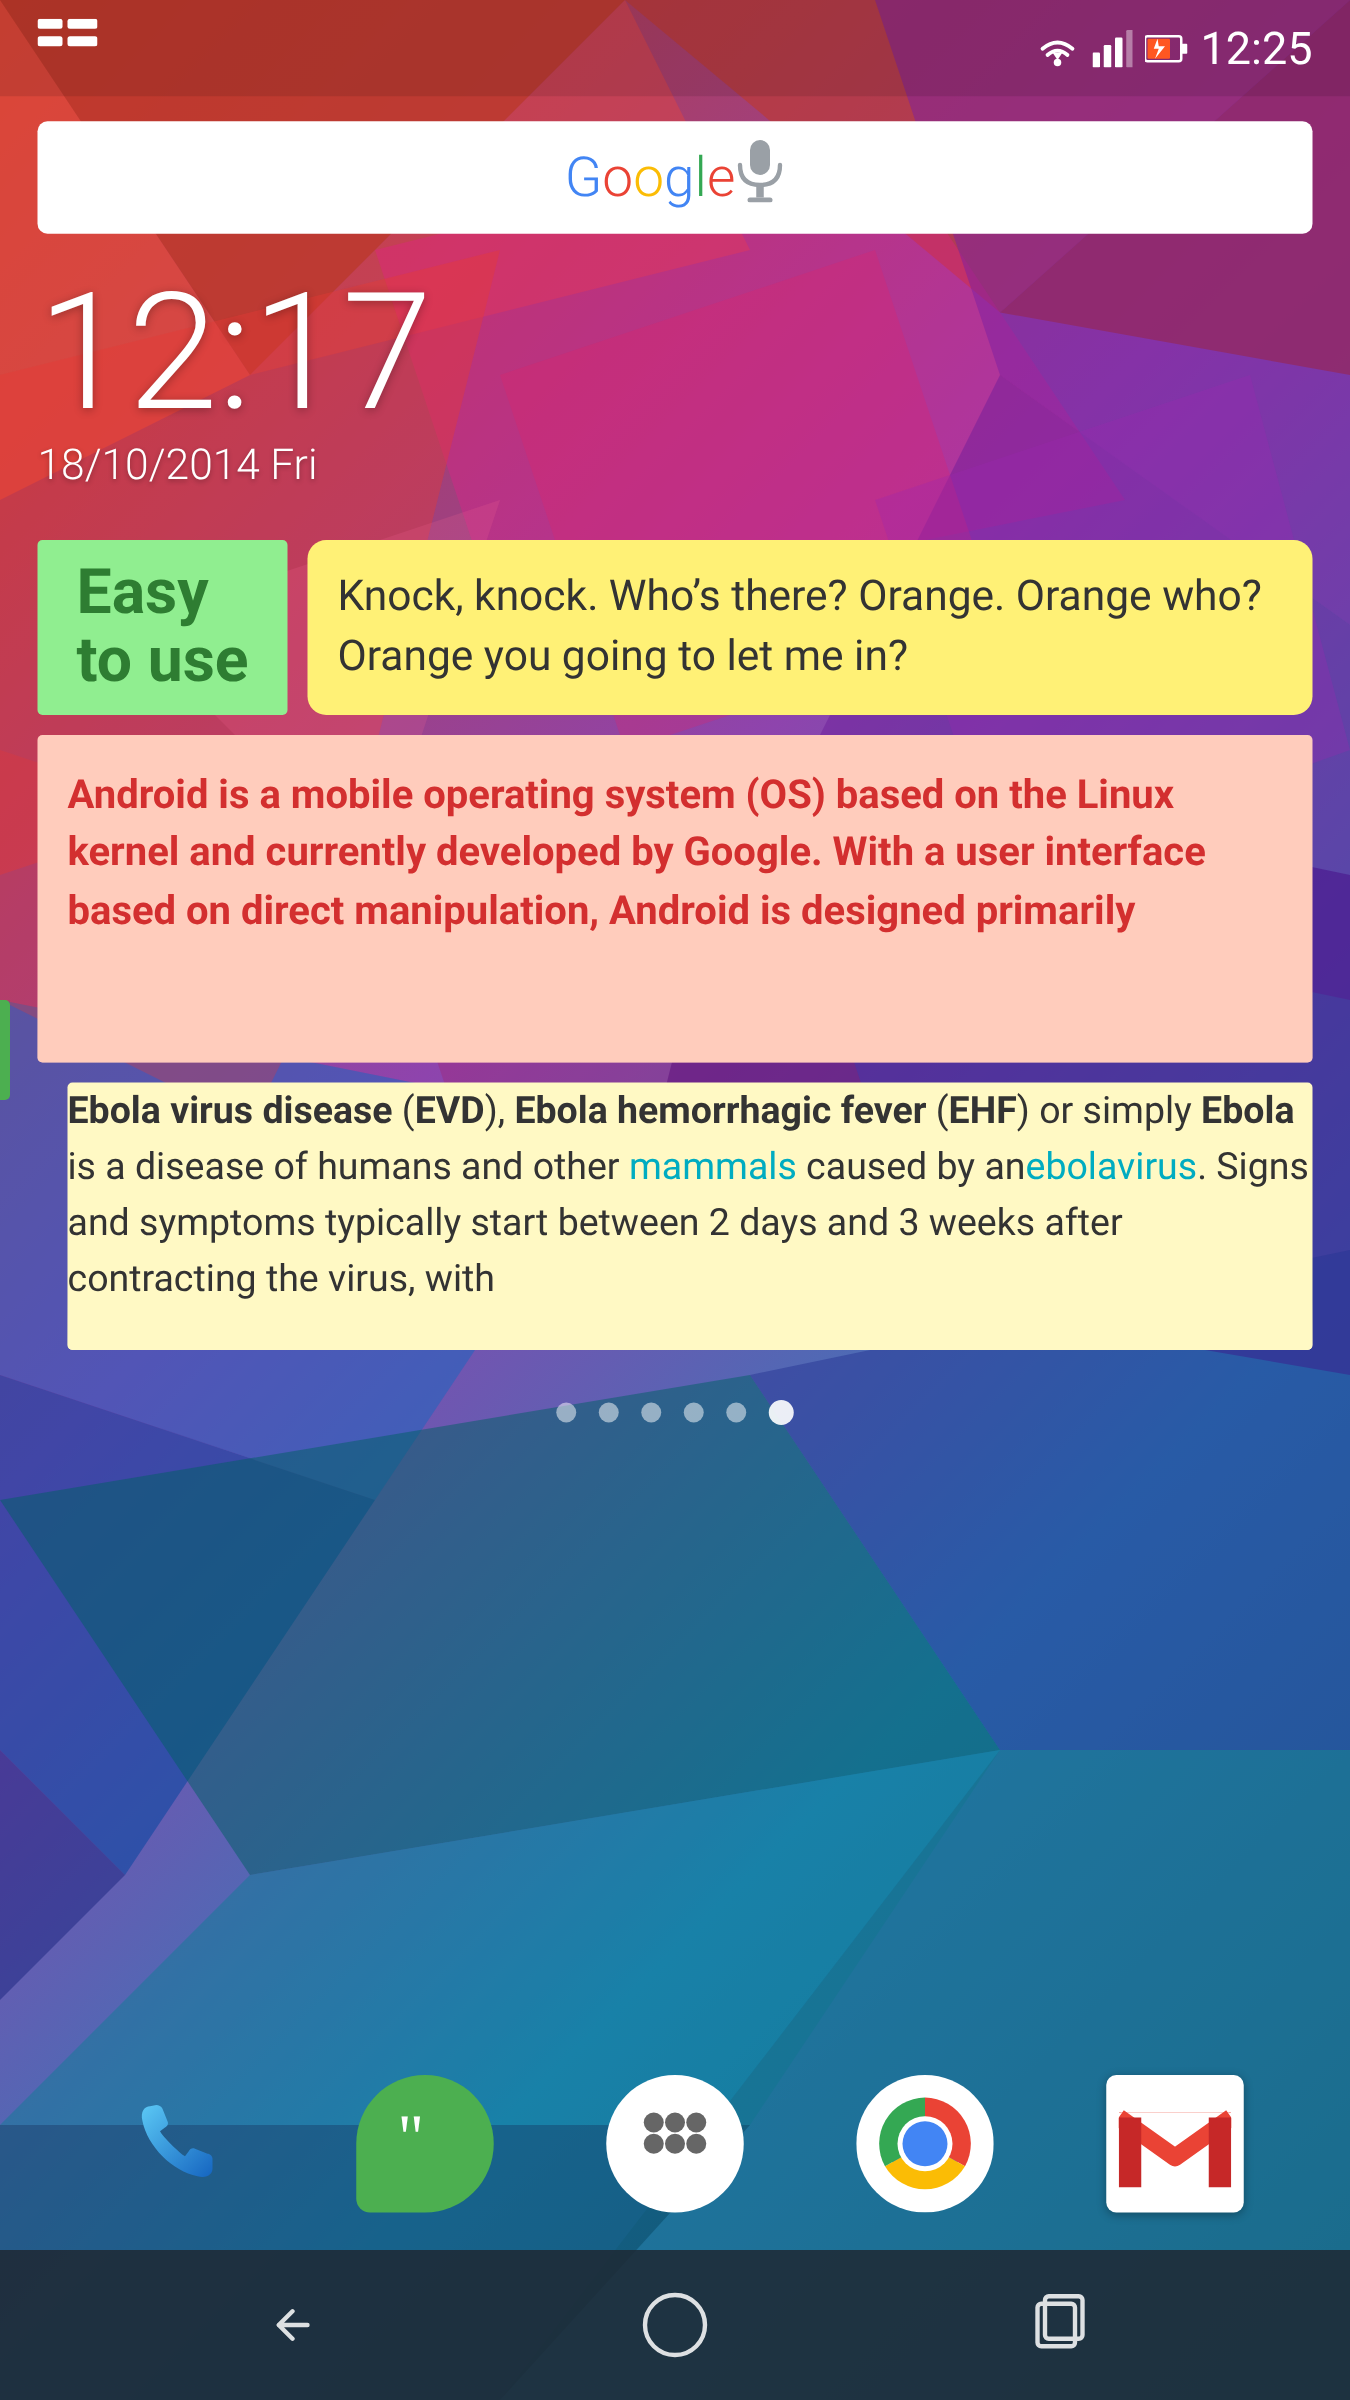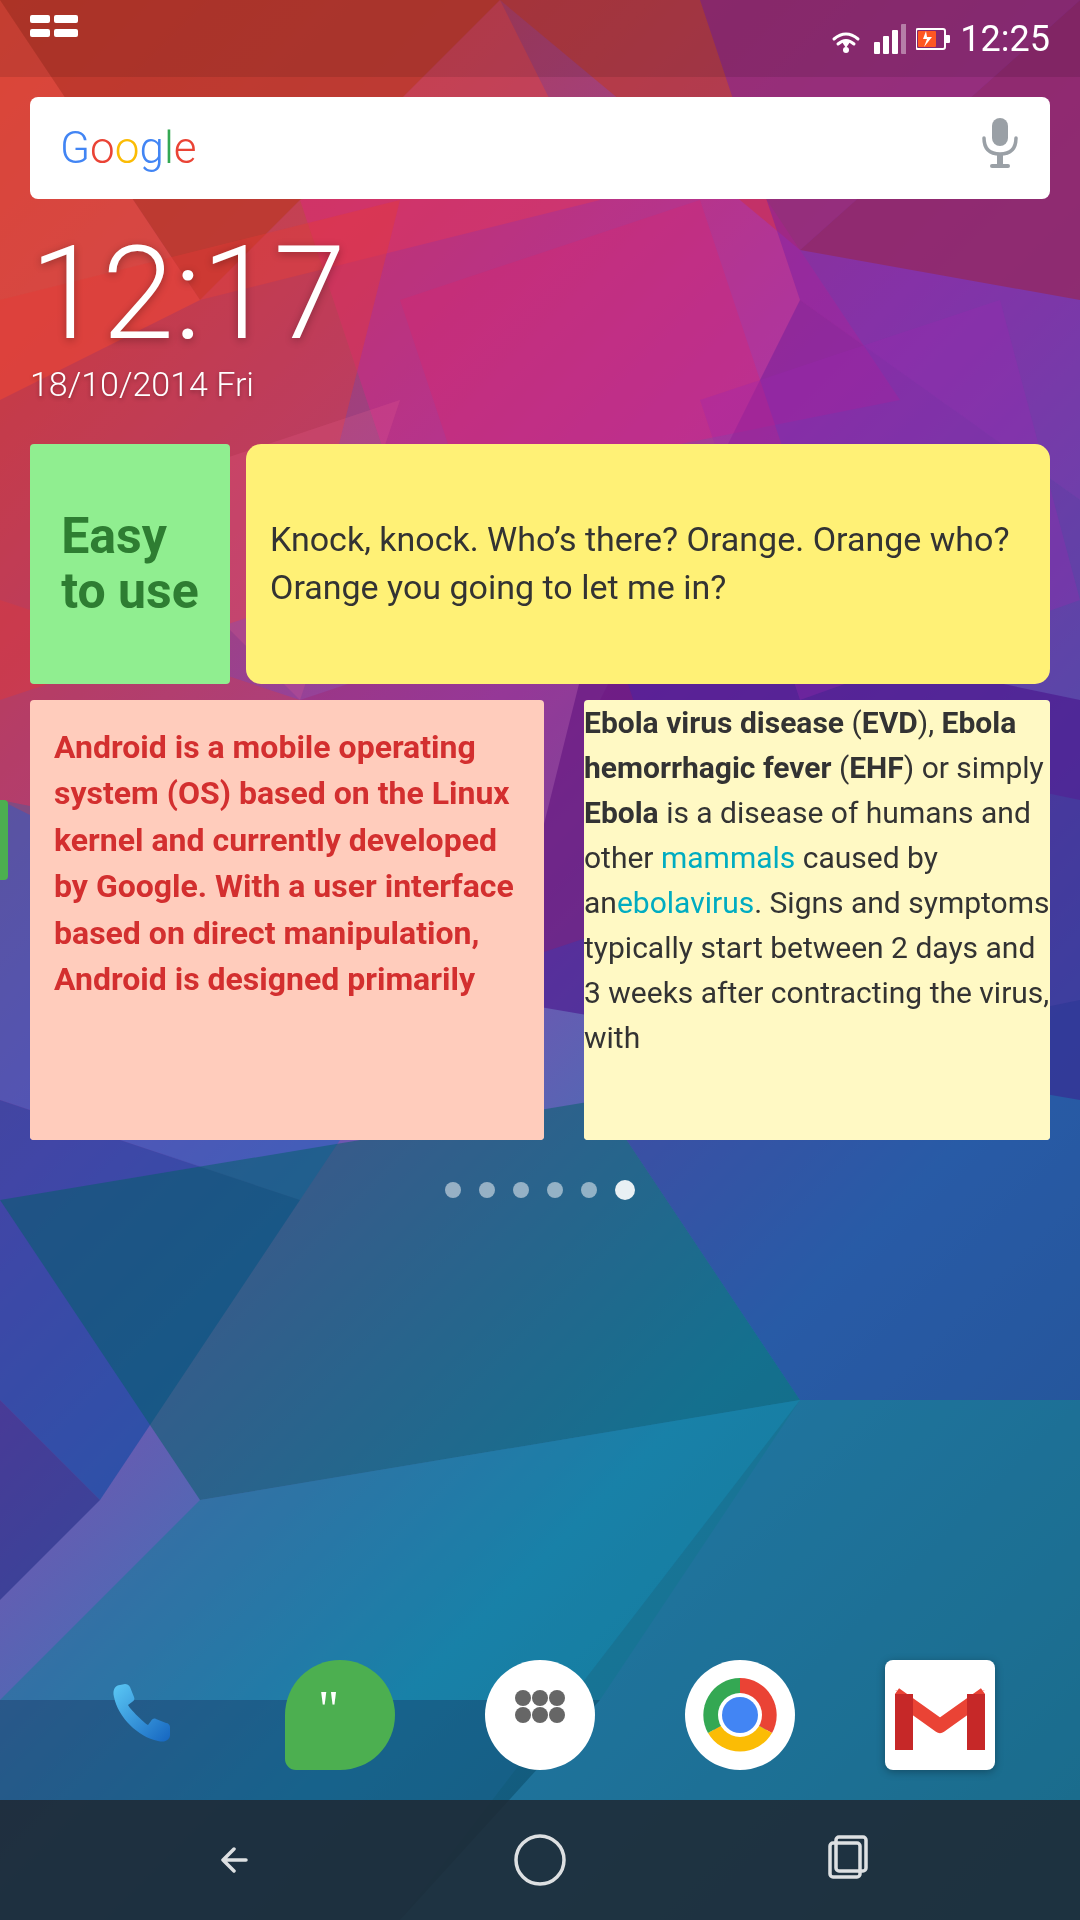--- a/index.html
+++ b/index.html
@@ -77,25 +77,25 @@
       z-index: 10;
       width: 100%;
       padding: 0 20px;
     }
 
     
     #search-bar {
       margin: 20px 10px 0 10px;
       background: white;
       border-radius: 8px;
-      height: 102px;
+      height: 90px;
       display: flex;
       align-items: center;
       padding: 0 30px;
-      justify-content: space-between;
+      justify-content: center;
     }
 
     #search-bar .google-logo {
       font-size: 44px;
       color: #9aa0a6;
       font-weight: 300;
     }
 
     #search-bar .google-logo span.g1 { color: #4285f4; }
     #search-bar .google-logo span.g2 { color: #ea4335; }
@@ -127,21 +127,21 @@
       font-weight: 300;
       margin-top: 5px;
       text-shadow: 0 2px 4px rgba(0,0,0,0.3);
     }
 
     
     #notes-row-1 {
       display: flex;
       margin: 40px 10px 0 10px;
       gap: 16px;
-      height: 240px;
+      height: 140px;
     }
 
     .note-green {
       width: 200px;
       min-width: 200px;
       background: #90ee90;
       border-radius: 4px;
       display: flex;
       align-items: center;
       justify-content: center;
@@ -168,21 +168,22 @@
       font-size: 34px;
       color: #333;
       line-height: 1.4;
     }
 
     
     #notes-row-2 {
       display: flex;
       margin: 16px 10px 0 10px;
       gap: 16px;
-      height: 440px;
+      height: 492px;
+      flex-direction: column;
     }
 
     .note-pink {
       flex: 1;
       background: #ffccbc;
       border-radius: 4px;
       padding: 24px;
       overflow: hidden;
       position: relative;
     }

